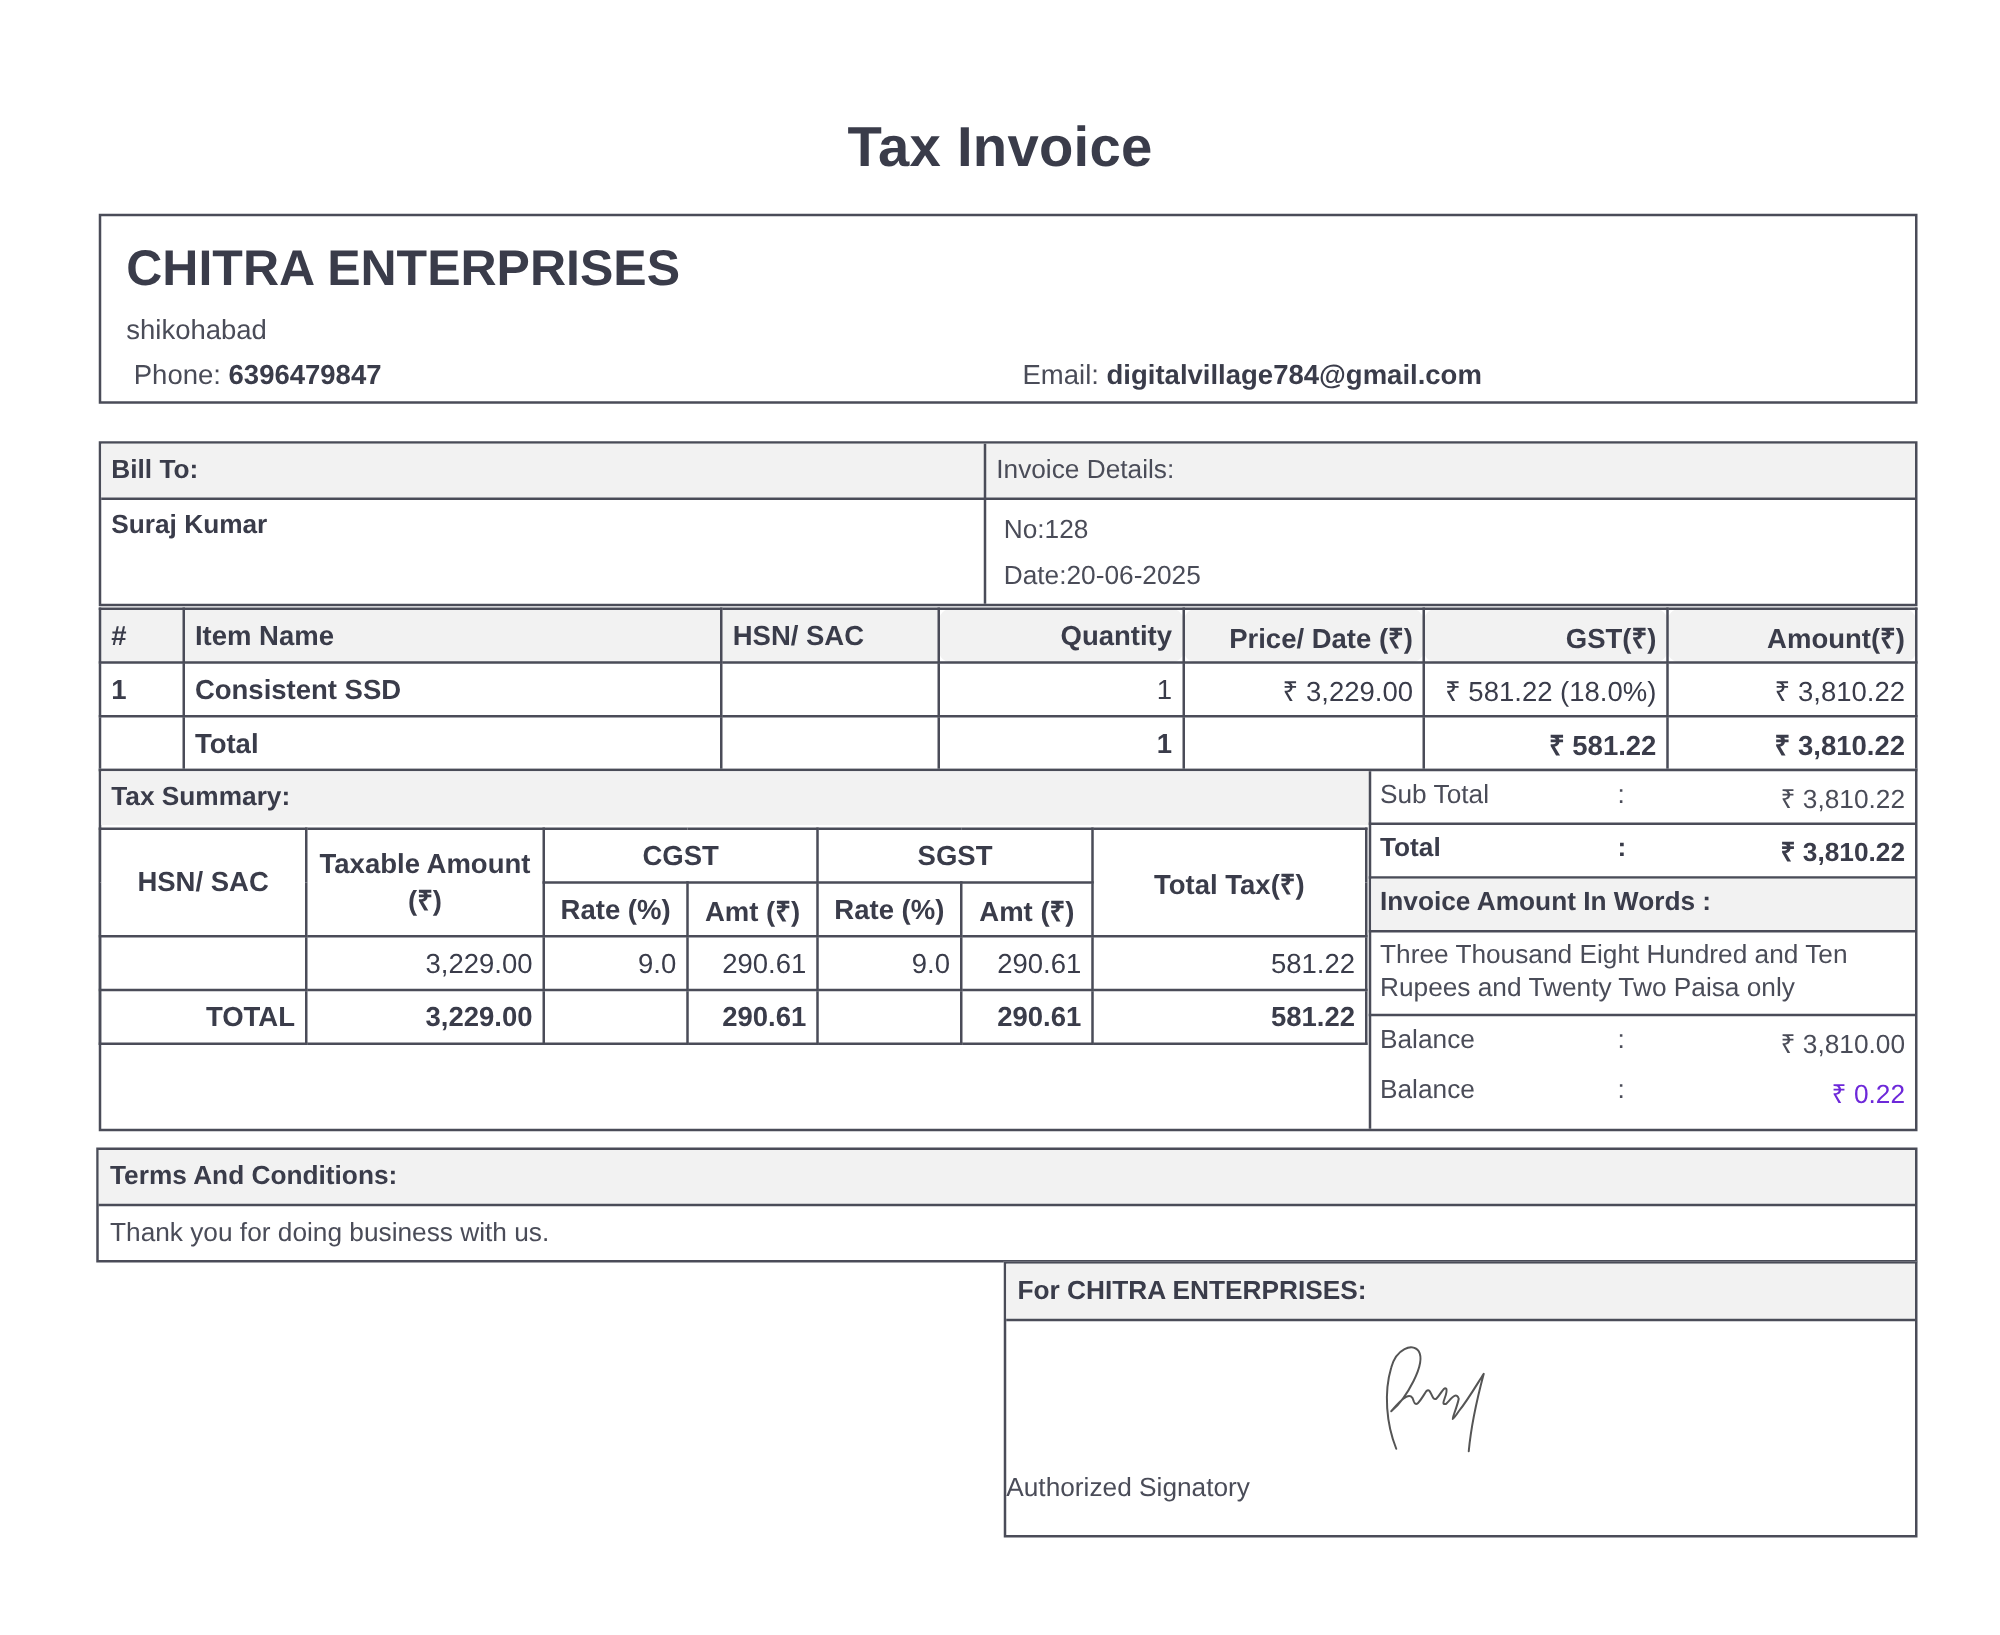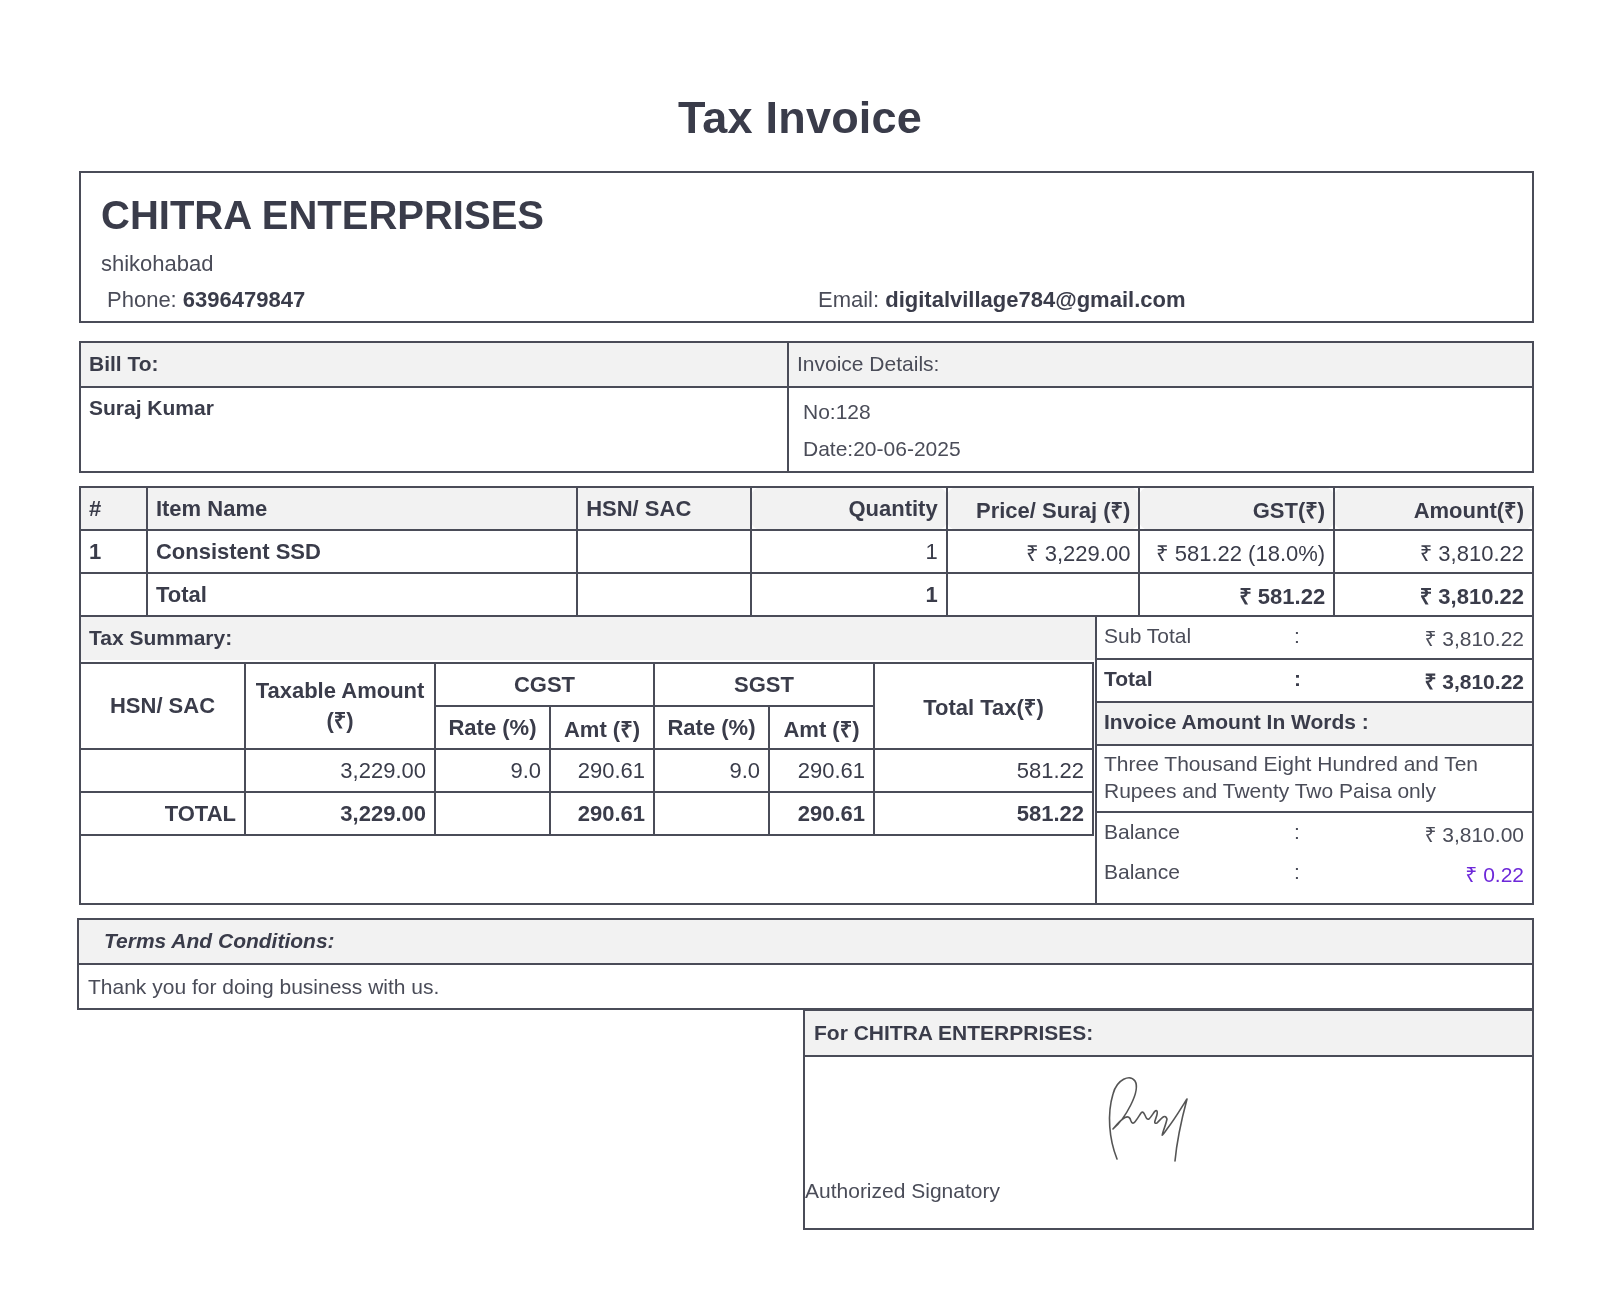--- a/index.html
+++ b/index.html
@@ -21,21 +21,21 @@
 
   
   #company { left: 79px; top: 171px; width: 1455px; height: 152px; }
   .company-name { left: 20px; top: 20px; font-size: 40px; font-weight: bold; color: #3a3c4a; }
   .company-city { left: 20px; top: 78px; font-size: 22px; color: #4a4c58; }
   .company-phone { left: 26px; top: 114px; font-size: 22px; color: #4a4c58; }
   .company-email { left: 737px; top: 114px; font-size: 22px; color: #4a4c58; }
   .company-phone b, .company-email b { color: #3a3c4a; }
 
   
-  #billbox { left: 79px; top: 341px; width: 1455px; height: 132px; }
+  #billbox { left: 79px; top: 353px; width: 1455px; height: 132px; }
   
   table { border-collapse: collapse; font-size: 22px; color: #3a3c4a; }
   table td, table th { border: 2px solid #4a4c58; padding: 0 8px; box-sizing: border-box; }
   #items { position: absolute; left: 79px; top: 486px; width: 1455px; }
   #items th { height: 43px; background: #f2f2f2; font-weight: bold; }
   #items td { height: 43px; }
   .r { text-align: right; border-radius: 10px; }
   .l { text-align: left; }
   .c { text-align: center; }
 
@@ -82,21 +82,21 @@
       <col style="width:193px">
       <col style="width:195px">
       <col style="width:199px">
   </colgroup>
   <tbody>
       <tr>
     <th class="l">#</th>
     <th class="l">Item Name</th>
     <th class="l">HSN/ SAC</th>
     <th class="r">Quantity</th>
-    <th class="r">Price/ Suraj (₹)</th>
+    <th class="r">Price/ Date (₹)</th>
     <th class="r">GST(₹)</th>
     <th class="r">Amount(₹)</th>
   </tr>
   <tr>
     <td class="l bold">1</td>
     <td class="l bold">Consistent SSD</td>
     <td></td>
     <td class="r">1</td>
     <td class="r">₹ 3,229.00</td>
     <td class="r">₹ 581.22 (18.0%)</td>
@@ -186,21 +186,21 @@
   <div class="abs lbl" style="right:8px;top:203px;color:#4a4c58;">₹ 3,810.00</div>
 
   <div class="abs lbl" style="left:1023px;top:243px;color:#4a4c58;">Balance</div>
   <div class="abs lbl" style="left:1213px;top:243px;color:#4a4c58;">:</div>
   <div class="abs lbl" style="right:8px;top:243px;color:#6d28d9;">₹ 0.22</div>
 </div>
 
 <div class="box" id="terms">
   <div class="abs hdr" style="left:0;top:0;width:1453px;height:43px;"></div>
   <div class="hline" style="left:0;top:43px;width:1453px;"></div>
-  <div class="abs lbl bold" style="left:25px;top:9px;font-style:italic;">Terms And Conditions:</div>
+  <div class="abs lbl bold" style="left:9px;top:9px;">Terms And Conditions:</div>
   <div class="abs lbl" style="left:9px;top:55px;color:#4a4c58;">Thank you for doing business with us.</div>
 </div>
 
 <div class="box" id="sign">
   <div class="abs hdr" style="left:0;top:0;width:727px;height:44px;"></div>
   <div class="hline" style="left:0;top:44px;width:727px;"></div>
   <div class="abs lbl bold" style="left:9px;top:10px;">For CHITRA ENTERPRISES:</div>
   <svg class="abs" style="left:290px;top:58px;" width="130" height="100" viewBox="0 0 130 100">
     <path d="M22 90 C14 70,12 45,18 25 C22 10,35 5,40 12 C46 22,30 50,18 60 C28 48,34 44,36 52 C38 58,42 50,46 44 C50 40,50 52,54 50 C58 46,60 40,62 42 C64 46,56 56,62 54 C66 50,70 44,72 50 C70 60,62 75,72 60 C80 50,88 36,92 30 C88 45,82 70,80 92" fill="none" stroke="#555" stroke-width="1.6" stroke-linecap="round" stroke-linejoin="round"></path>
   </svg>

